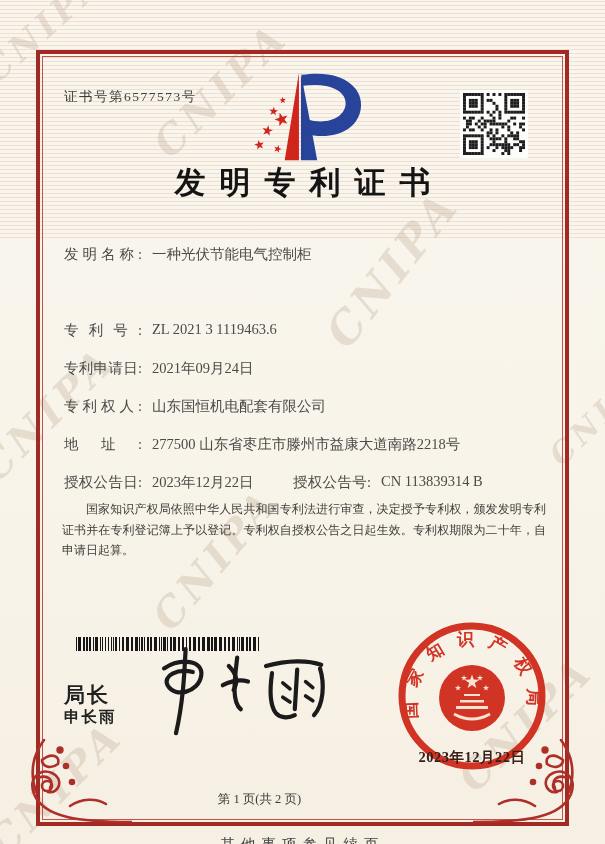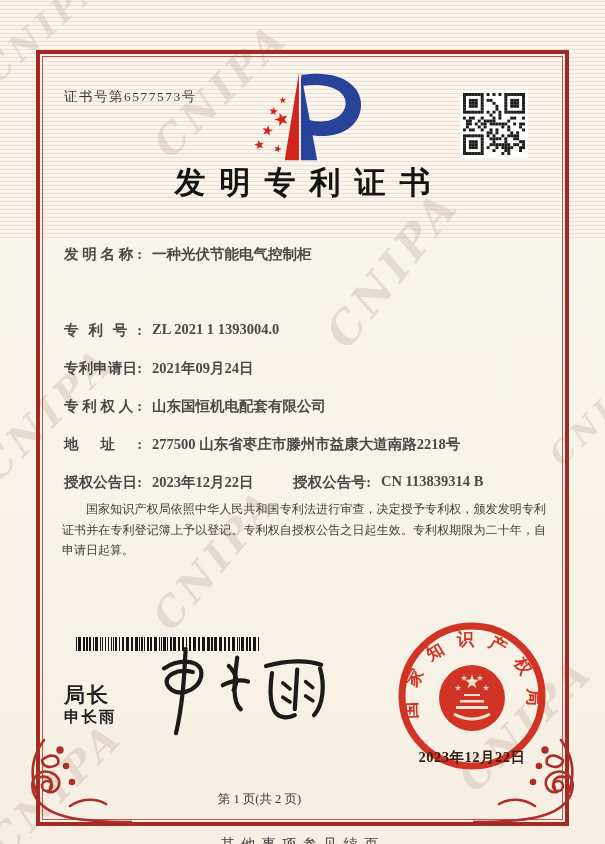--- a/index.html
+++ b/index.html
@@ -22,21 +22,21 @@
   .frame::before{content:"";position:absolute;inset:2px;border:1px solid #c0544c;}
 
   .cert-no{left:64px;top:88px;font-size:13.5px;color:#3c3c3c;letter-spacing:1.5px;}
 
   .logo{left:238px;top:68px;width:132px;height:98px;}
   .qr{left:460px;top:90px;width:68px;height:68px;background:#fdfdfb;padding:3px;box-sizing:border-box;}
 
   .title{left:0;top:162px;width:605px;text-align:center;font-size:31px;font-weight:700;
          letter-spacing:14px;text-indent:14px;color:#141414;}
 
-  .row{position:absolute;left:64px;font-size:14.5px;color:#4a4a48;white-space:nowrap;font-weight:bold;}
+  .row{position:absolute;left:64px;font-size:14.5px;color:#4a4a48;white-space:nowrap;}
   .row .lab{display:inline-block;width:78px;text-align:justify;text-align-last:justify;vertical-align:top;}
   .row .val{margin-left:10px;}
   .grant-right{position:absolute;left:229px;top:0;}
 
   .paras{left:62px;top:499px;width:484px;font-size:12px;line-height:20.5px;color:#3f3d3b;
          text-align:justify;}
   .paras p{margin:0 0 9px 0;text-indent:2em;}
 
   .barcode{left:76px;top:637px;width:184px;height:14px;}
   .issuer-pos{left:64px;top:681px;font-family:"Liberation Sans",sans-serif;font-weight:700;
@@ -298,21 +298,21 @@
         <rect x="60" y="54" width="3" height="3"></rect>
       </g>
     </svg>
 
   <div class="abs title">发明专利证书</div>
 
   <div class="row" style="top:245px">
     <span class="lab">发明名称:</span><span class="val">一种光伏节能电气控制柜</span>
   </div>
   <div class="row" style="top:321px">
-    <span class="lab">专利号:</span><span class="val">ZL 2021 1 1393004.0</span>
+    <span class="lab">专利号:</span><span class="val">ZL 2021 3 1119463.6</span>
   </div>
   <div class="row" style="top:359px">
     <span class="lab">专利申请日:</span><span class="val">2021年09月24日</span>
   </div>
   <div class="row" style="top:397px">
     <span class="lab">专利权人:</span><span class="val">山东国恒机电配套有限公司</span>
   </div>
   <div class="row" style="top:435px">
     <span class="lab">地址:</span><span class="val">277500 山东省枣庄市滕州市益康大道南路2218号</span>
   </div>

